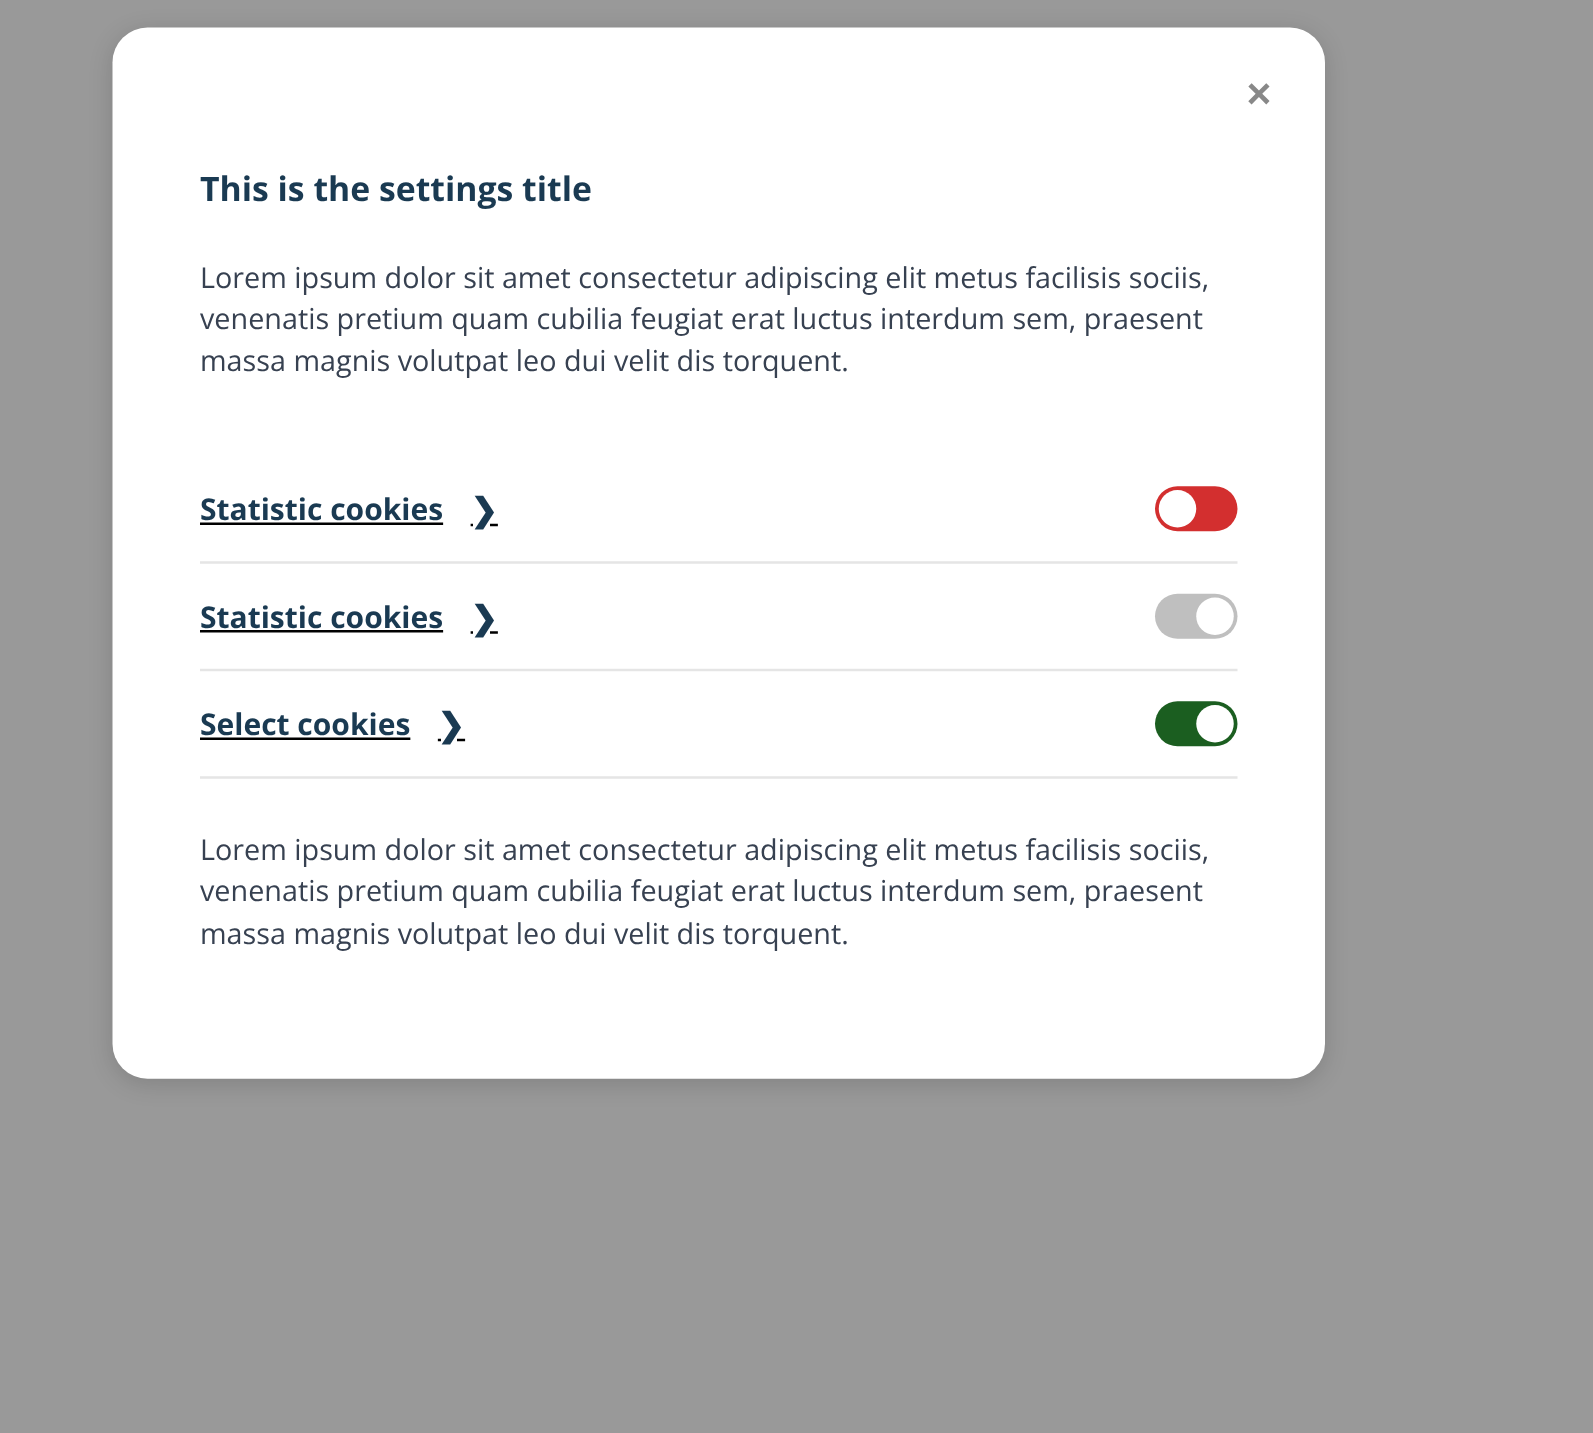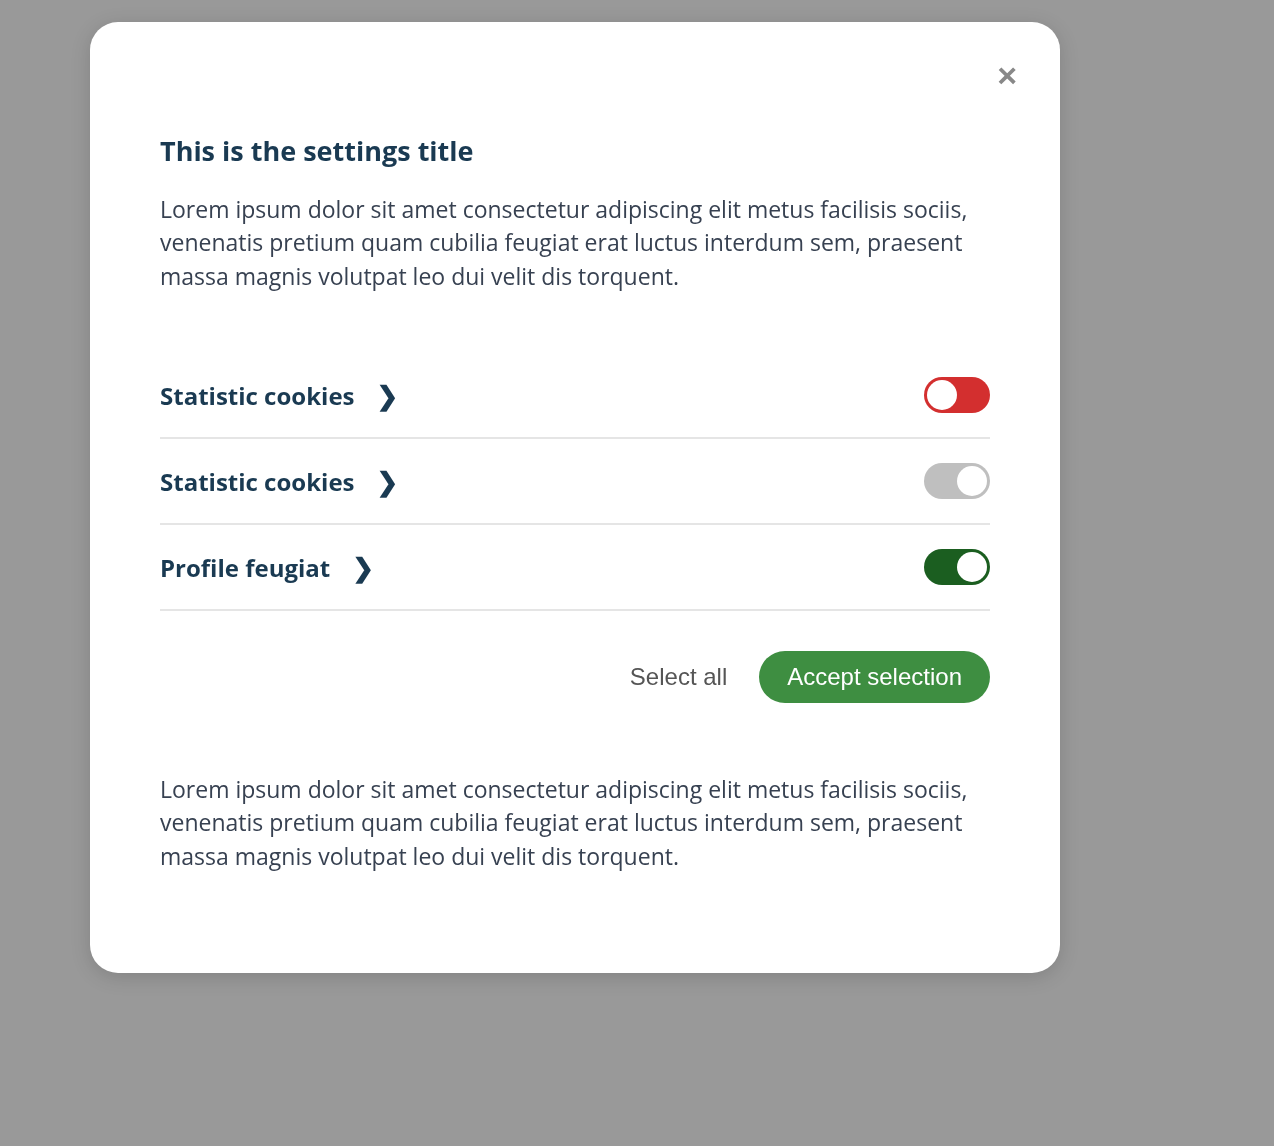--- a/index.html
+++ b/index.html
@@ -39,40 +39,41 @@
       background: none;
       border: none;
       padding: 8px;
     }
 
     .modal-title {
       font-size: 27px;
       font-weight: 700;
       color: #1a3a52;
       margin-top: 50px;
-      margin-bottom: 24px;
+      margin-bottom: 36px;
     }
 
     .modal-description {
       font-size: 23px;
       line-height: 1.45;
       color: #374151;
       margin-bottom: 60px;
     }
 
     .cookie-list {
       margin-bottom: 40px;
     }
 
     .cookie-row {
       display: flex;
       align-items: center;
       justify-content: space-between;
       padding: 24px 0;
       border-bottom: 2px solid #e5e5e5;
+      text-decoration: underline;
     }
 
     .cookie-label-group {
       display: flex;
       align-items: center;
       gap: 22px;
       cursor: pointer;
     }
 
     .cookie-label {
@@ -192,30 +193,26 @@
         <span class="cookie-label">Statistic cookies</span>
         <span class="chevron">❯</span>
       </div>
       <div class="toggle off">
         <div class="toggle-knob"></div>
       </div>
     </div>
 
     <div class="cookie-row">
       <div class="cookie-label-group">
-        <span class="cookie-label">Profile feugiat</span>
+        <span class="cookie-label">Select cookies</span>
         <span class="chevron">❯</span>
       </div>
       <div class="toggle on-green">
         <div class="toggle-knob"></div>
       </div>
     </div>
 
   </div>
 
-  <div class="button-row">
-    <button class="btn-text">Select all</button>
-    <button class="btn-accept">Accept selection</button>
-  </div>
 
   <p class="footer-text">Lorem ipsum dolor sit amet consectetur adipiscing elit metus facilisis sociis, venenatis pretium quam cubilia feugiat erat luctus interdum sem, praesent massa magnis volutpat leo dui velit dis torquent.</p>
 
 </div>
 
 </body></html>

